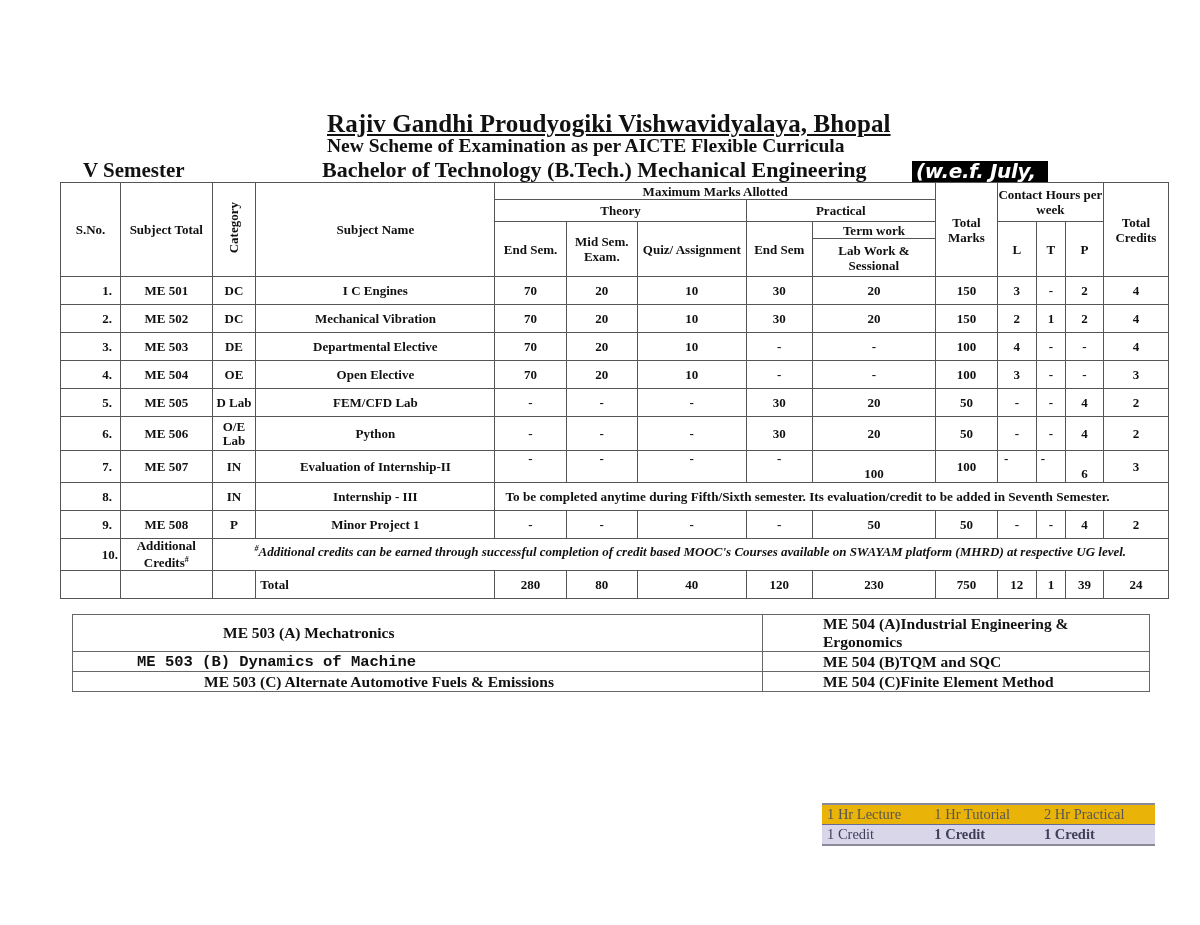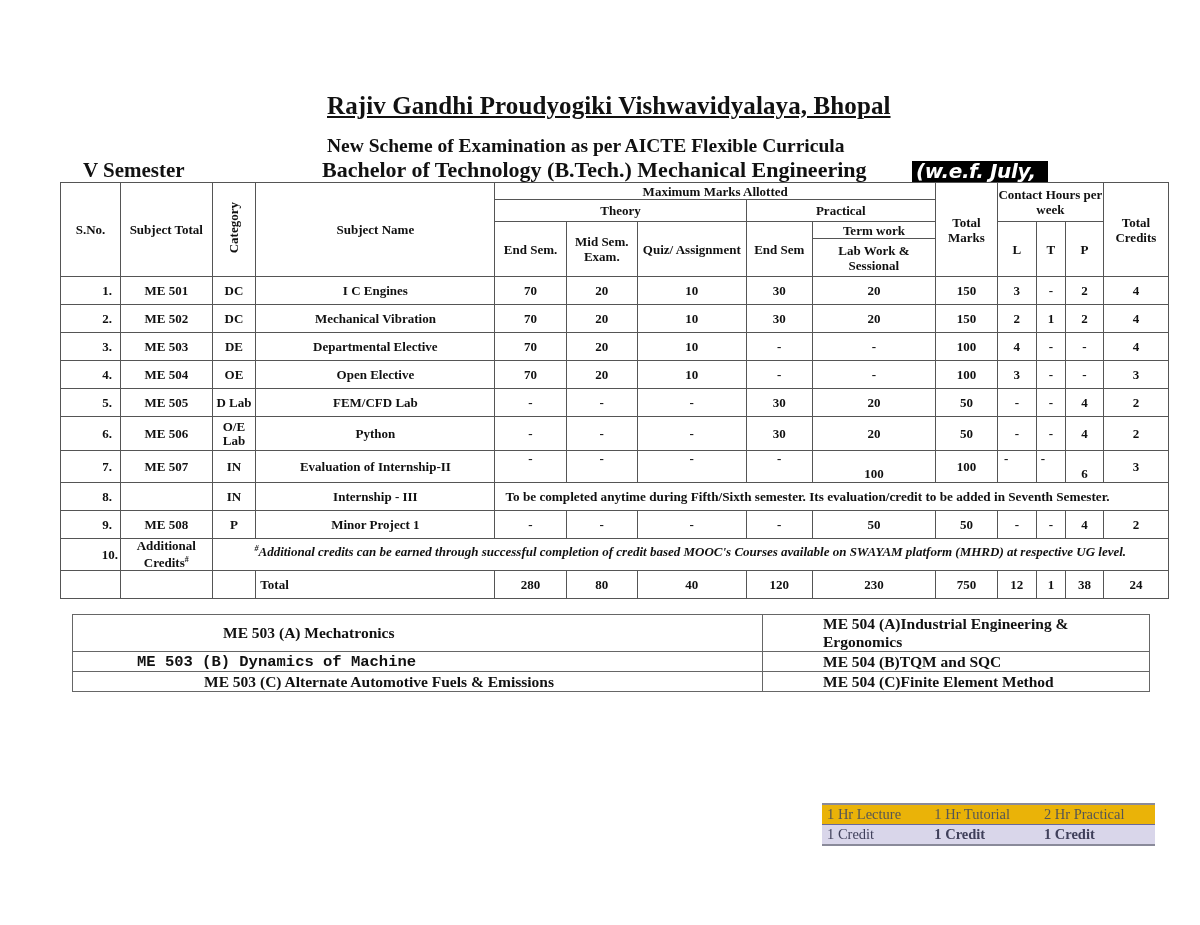--- a/index.html
+++ b/index.html
@@ -1,18 +1,18 @@
 <!DOCTYPE html>
 <html><head>
 <meta charset="utf-8">
 <style>
   html, body { margin: 0; padding: 0; background: #ffffff; }
   body { width: 1200px; height: 925px; position: relative; overflow: hidden;
          font-family: "Liberation Serif", serif; color: #111; }
-  .title1 { position: absolute; left: 327px; top: 92px; font-size: 25px; font-weight: bold;
+  .title1 { position: absolute; left: 327px; top: 110px; font-size: 25px; font-weight: bold;
             text-decoration: underline; letter-spacing: 0.1px; }
   .title2 { position: absolute; left: 327px; top: 135px; font-size: 19.5px; font-weight: bold; }
   .title3 { position: absolute; left: 322px; top: 157px; font-size: 22px; font-weight: bold; }
   .sem { position: absolute; left: 83px; top: 158px; font-size: 21px; font-weight: bold; }
   .wef { position: absolute; left: 912px; top: 161px; width: 136px; height: 21px; background: #000;
          color: #fff; font-style: italic; font-weight: bold; font-size: 20px; line-height: 21px;
          padding-left: 4px; box-sizing: border-box; font-family: "DejaVu Sans", sans-serif; letter-spacing: -0.4px; }
 
   table { border-collapse: collapse; position: absolute; }
   td, th { border: 1.2px solid #555; padding: 0; text-align: center; vertical-align: middle; }
@@ -240,21 +240,21 @@
     <td></td>
     <td class="total-label">Total</td>
     <td>280</td>
     <td>80</td>
     <td>40</td>
     <td>120</td>
     <td>230</td>
     <td>750</td>
     <td>12</td>
     <td>1</td>
-    <td>38</td>
+    <td>39</td>
     <td>24</td>
   </tr>
 </tbody>
   </table>
 
 <table class="elect">
   <tbody>
   <tr>
     <td class="l pad-a">ME 503 (A) Mechatronics</td>
     <td class="pad-r">ME 504 (A)Industrial Engineering &amp; Ergonomics</td>

